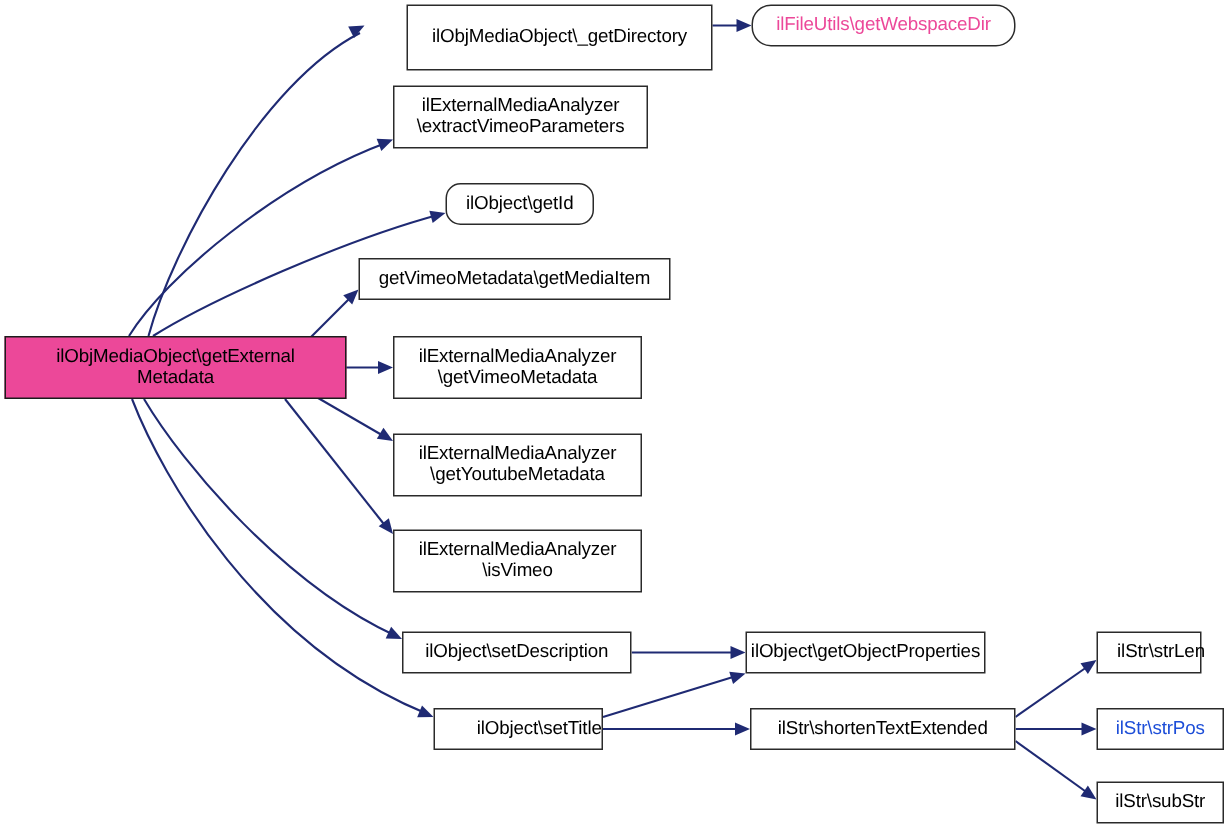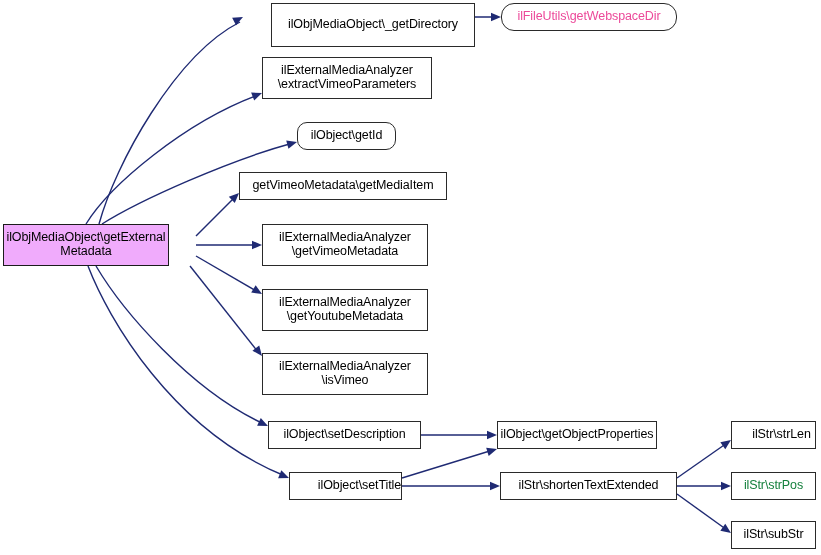--- a/index.html
+++ b/index.html
@@ -76,35 +76,35 @@
       <path d="M 402,486 L 496,486" fill="none" stroke="#1f2a73" stroke-width="1.4"></path>
       <polygon points="0,0 -10,-4.3 -10,4.3" fill="#1f2a73" transform="translate(500,486) rotate(0)"></polygon>
       <path d="M 677,478 L 727,443" fill="none" stroke="#1f2a73" stroke-width="1.4"></path>
       <polygon points="0,0 -10,-4.3 -10,4.3" fill="#1f2a73" transform="translate(731,440) rotate(-35)"></polygon>
       <path d="M 677,486 L 727,486" fill="none" stroke="#1f2a73" stroke-width="1.4"></path>
       <polygon points="0,0 -10,-4.3 -10,4.3" fill="#1f2a73" transform="translate(731,486) rotate(0)"></polygon>
       <path d="M 677,494 L 727,530" fill="none" stroke="#1f2a73" stroke-width="1.4"></path>
       <polygon points="0,0 -10,-4.3 -10,4.3" fill="#1f2a73" transform="translate(731,533) rotate(35)"></polygon>
     </svg>
   <div id="node-layer">
-      <div class="node root" style="left: 3px; top: 224px; width: 166px; height: 42px; background: #f0abfc; color: rgb(0, 0, 0);">ilObjMediaObject\getExternal
+      <div class="node root" style="left: 3px; top: 224px; width: 228px; height: 42px; background: #ec4899; color: rgb(0, 0, 0);">ilObjMediaObject\getExternal
 Metadata</div>
       <div class="node" style="left: 243px; top: 3px; width: 204px; height: 44px; background: rgb(255, 255, 255); color: rgb(0, 0, 0); margin-left: 28px;">ilObjMediaObject\_getDirectory</div>
       <div class="node" style="left: 262px; top: 57px; width: 170px; height: 42px; background: rgb(255, 255, 255); color: rgb(0, 0, 0);">ilExternalMediaAnalyzer
 \extractVimeoParameters</div>
       <div class="node" style="left: 297px; top: 122px; width: 99px; height: 28px; background: rgb(255, 255, 255); color: rgb(0, 0, 0); border-radius: 10px;">ilObject\getId</div>
       <div class="node" style="left: 239px; top: 172px; width: 208px; height: 28px; background: rgb(255, 255, 255); color: rgb(0, 0, 0);">getVimeoMetadata\getMediaItem</div>
       <div class="node" style="left: 262px; top: 224px; width: 166px; height: 42px; background: rgb(255, 255, 255); color: rgb(0, 0, 0);">ilExternalMediaAnalyzer
 \getVimeoMetadata</div>
       <div class="node" style="left: 262px; top: 289px; width: 166px; height: 42px; background: rgb(255, 255, 255); color: rgb(0, 0, 0);">ilExternalMediaAnalyzer
 \getYoutubeMetadata</div>
       <div class="node" style="left: 262px; top: 353px; width: 166px; height: 42px; background: rgb(255, 255, 255); color: rgb(0, 0, 0);">ilExternalMediaAnalyzer
 \isVimeo</div>
       <div class="node" style="left: 268px; top: 421px; width: 153px; height: 28px; background: rgb(255, 255, 255); color: rgb(0, 0, 0);">ilObject\setDescription</div>
       <div class="node" style="left: 289px; top: 472px; width: 113px; height: 28px; background: rgb(255, 255, 255); color: rgb(0, 0, 0); padding-left: 28px;">ilObject\setTitle</div>
       <div class="node" style="left: 501px; top: 3px; width: 176px; height: 28px; background: rgb(255, 255, 255); color: #ec4899; border-radius: 13px;">ilFileUtils\getWebspaceDir</div>
       <div class="node" style="left: 497px; top: 421px; width: 160px; height: 28px; background: rgb(255, 255, 255); color: rgb(0, 0, 0);">ilObject\getObjectProperties</div>
       <div class="node" style="left: 500px; top: 472px; width: 177px; height: 28px; background: rgb(255, 255, 255); color: rgb(0, 0, 0);">ilStr\shortenTextExtended</div>
-      <div class="node" style="left: 731px; top: 421px; width: 85px; height: 28px; background: rgb(255, 255, 255); color: rgb(0, 0, 0); padding-left: 16px;">ilStr\strLen</div>
-      <div class="node" style="left: 731px; top: 472px; width: 85px; height: 28px; background: rgb(255, 255, 255); color: #15803d;">ilStr\strPos</div>
+      <div class="node" style="left: 731px; top: 421px; width: 70px; height: 28px; background: rgb(255, 255, 255); color: rgb(0, 0, 0); padding-left: 16px;">ilStr\strLen</div>
+      <div class="node" style="left: 731px; top: 472px; width: 85px; height: 28px; background: rgb(255, 255, 255); color: #1d4ed8;">ilStr\strPos</div>
       <div class="node" style="left: 731px; top: 521px; width: 85px; height: 28px; background: rgb(255, 255, 255); color: rgb(0, 0, 0);">ilStr\subStr</div>
     </div>
 </div>
 
 </body></html>

